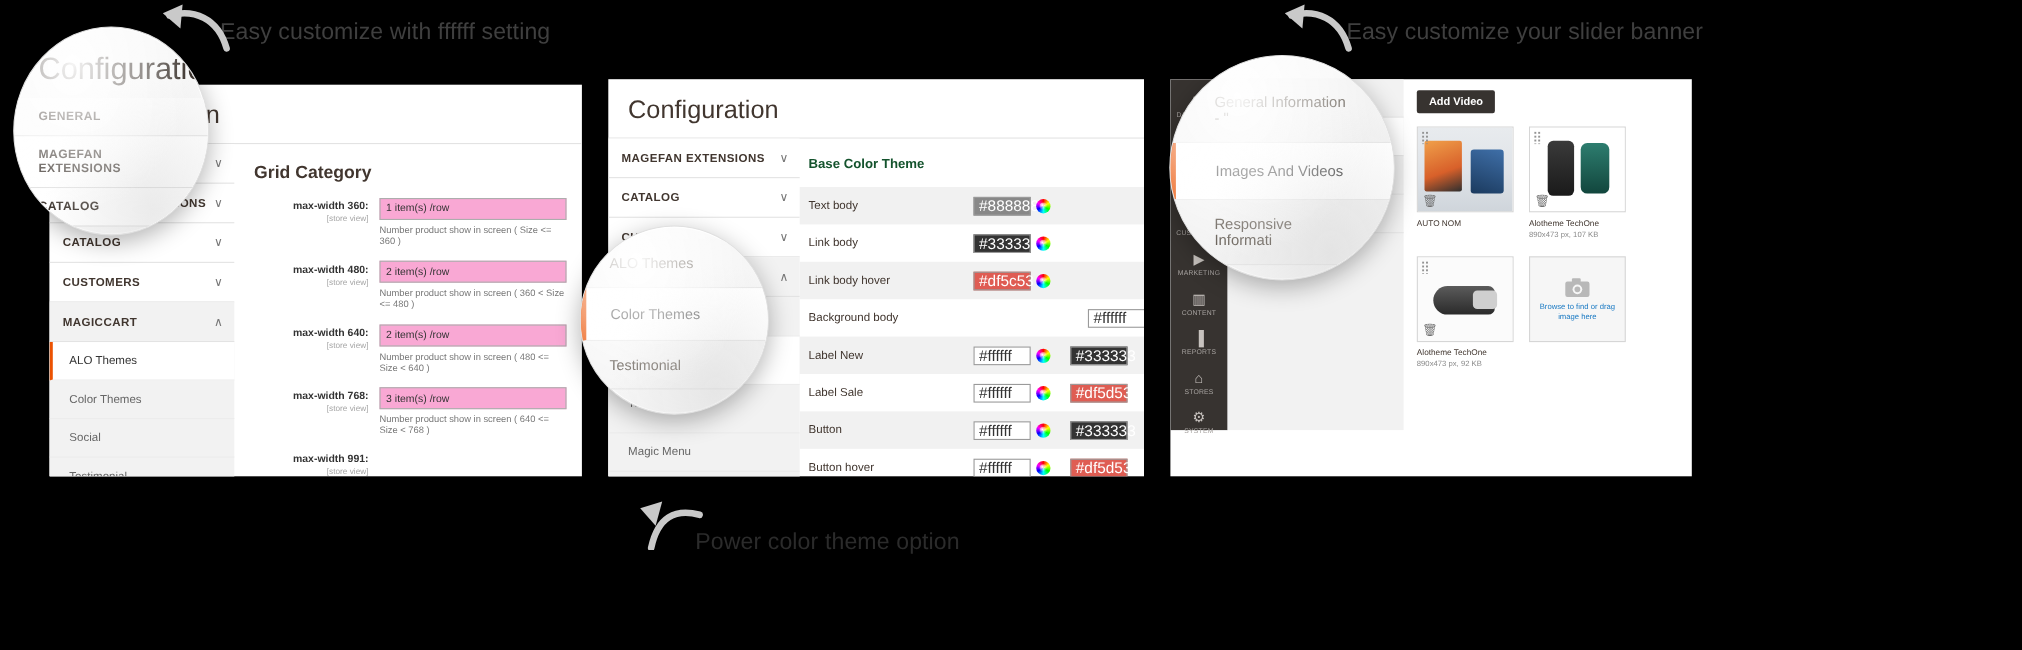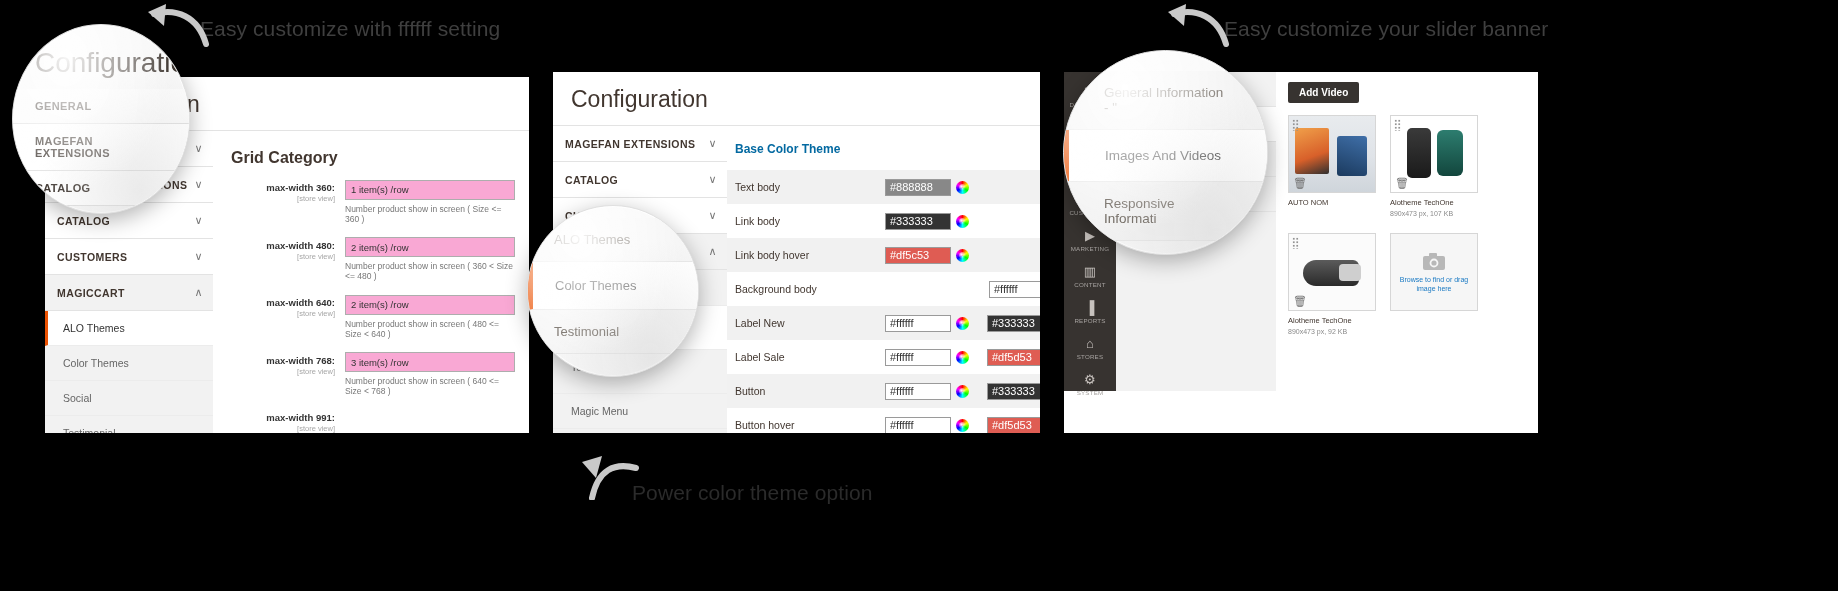--- a/index.html
+++ b/index.html
@@ -81,31 +81,31 @@
   .fld-label .sv { font-size: 7.5px; color: #a6a6a6; display: block; margin-top: 1px; }
   .fld-ctrl { flex: 1 1 auto; min-width: 0; }
   .fld-input {
     height: 20px; border: 1px solid #adadad; background: #f9a8d4;
     font-size: 9.5px; color: #333; padding: 2px 5px; line-height: 16px;
     width: 100%;
   }
   .fld-note { font-size: 8.5px; color: #777; margin-top: 4px; }
 
   
-  .ct-h { font-size: 12px; font-weight: bold; color: #0369a1; padding: 16px 0 14px 8px; }
+  .ct-h { font-size: 12px; font-weight: bold; color: #14532d; padding: 16px 0 14px 8px; }
   .ct-row {
     display: flex; align-items: center;
     height: 34px; padding: 0 8px;
   }
   .ct-row.alt { background: #f1f1f1; }
   .ct-name { width: 150px; flex: 0 0 150px; font-size: 10.5px; color: #41362f; }
   .ct-cell { display: flex; align-items: center; gap: 5px; margin-right: 18px; }
   .ct-swatch {
-    width: 66px; height: 17px; border: 1px solid #9a9a9a;
-    font-size: 11px; line-height: 15px; padding-left: 4px;
+    width: 52px; height: 17px; border: 1px solid #9a9a9a;
+    font-size: 14px; line-height: 15px; padding-left: 4px;
     font-family: "Liberation Sans", sans-serif;
   }
   .ct-wheel {
     width: 13px; height: 13px; border-radius: 50%;
     background:
       conic-gradient(#ff0000,#ffff00,#00ff00,#00ffff,#0000ff,#ff00ff,#ff0000);
     position: relative;
   }
   .ct-wheel::after {
     content:''; position:absolute; inset:3px; border-radius:50%;

